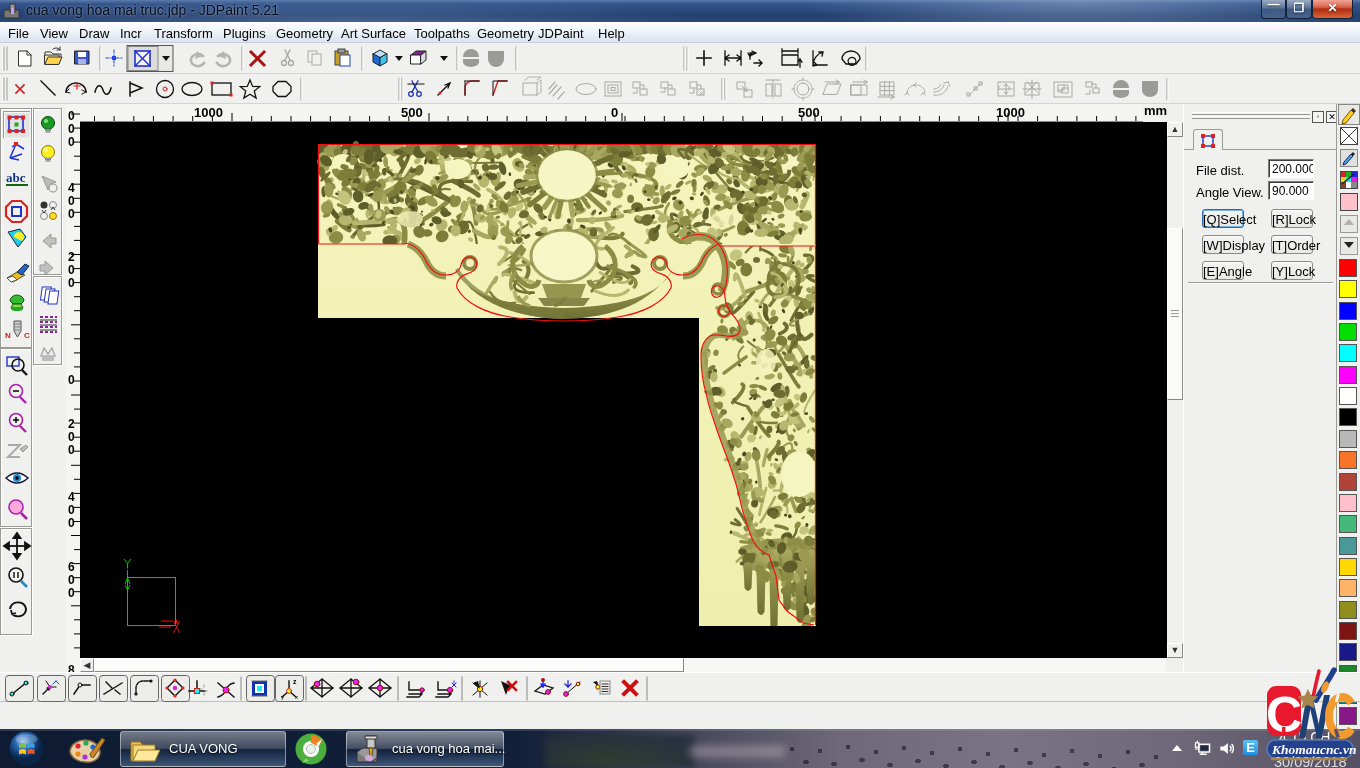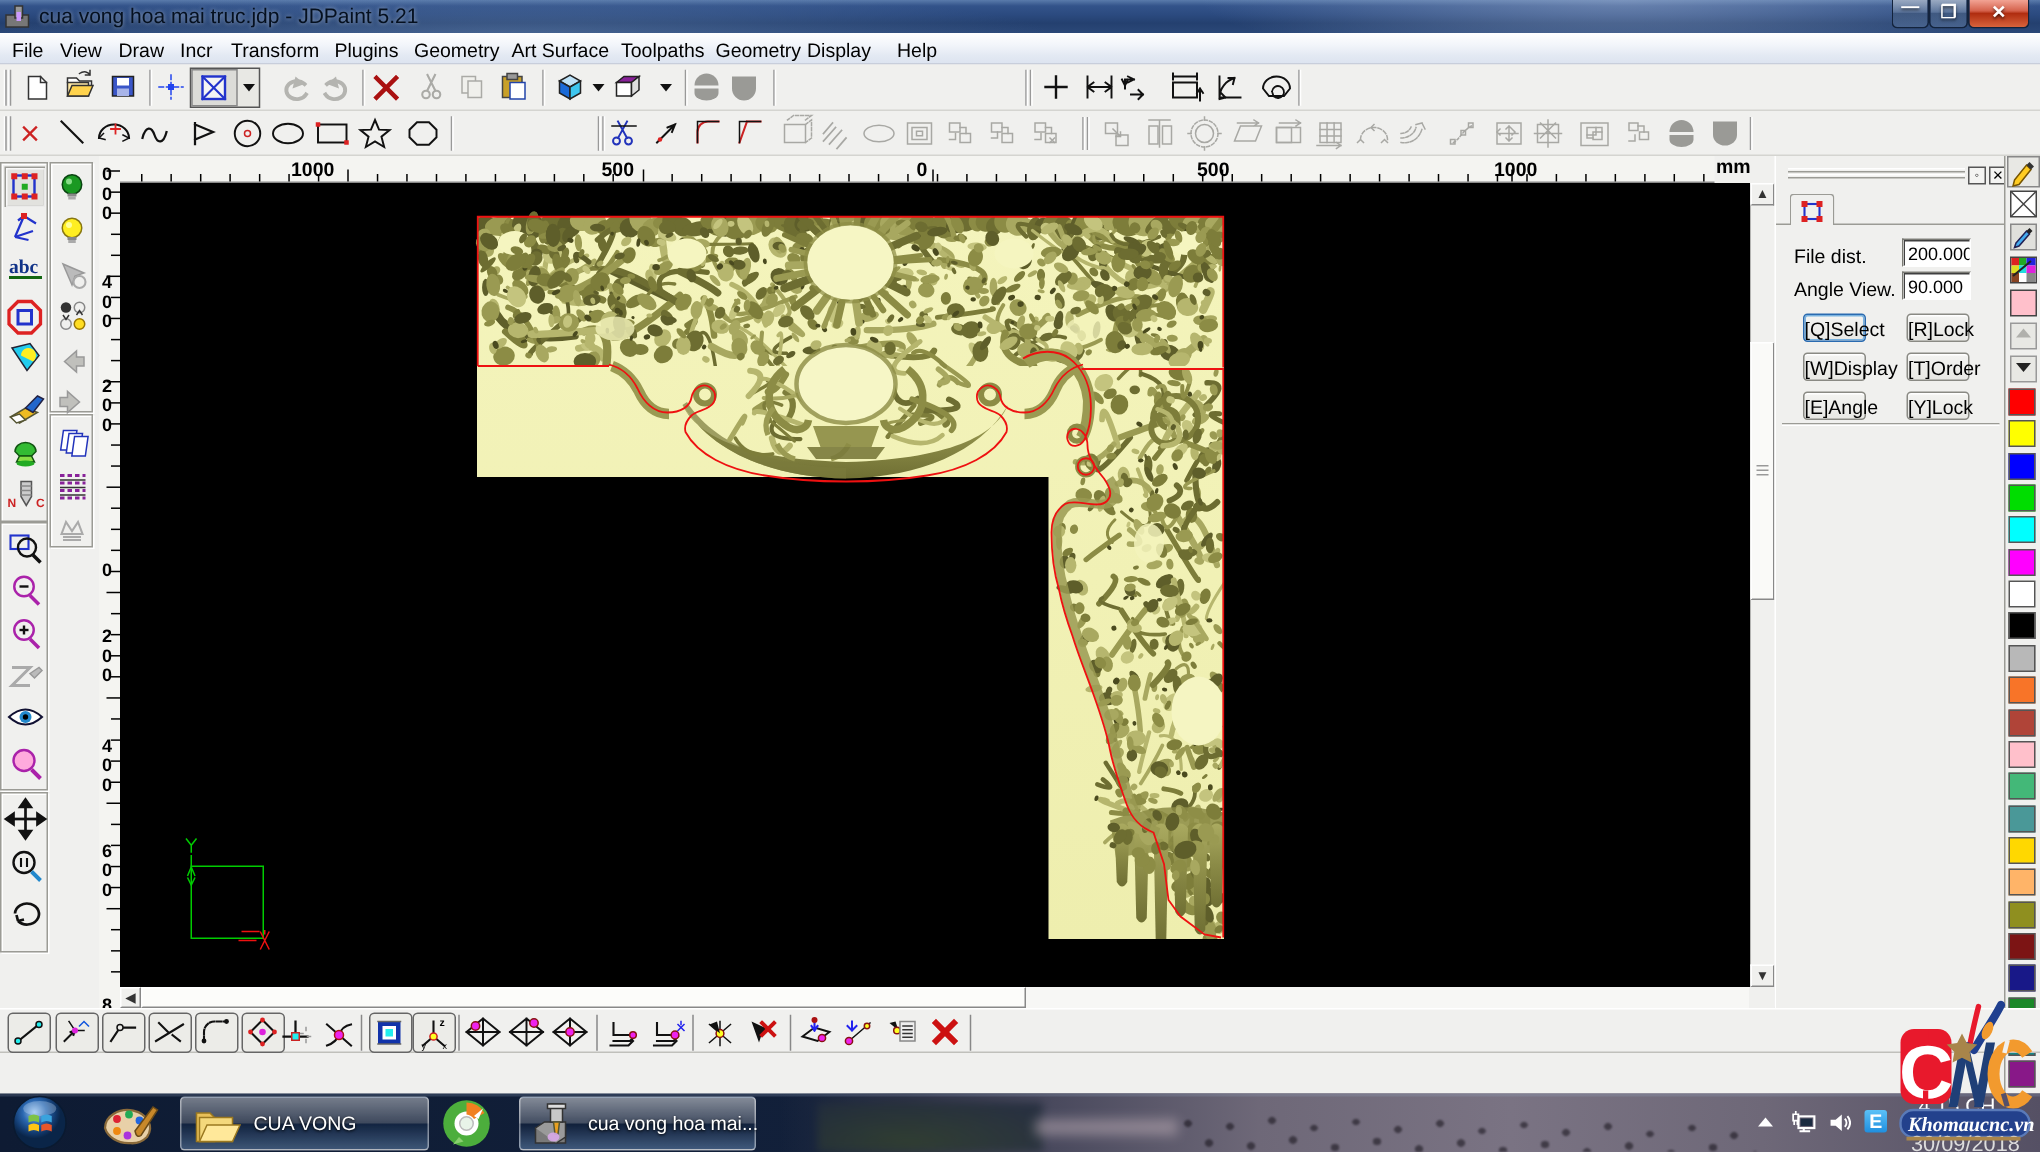--- a/index.html
+++ b/index.html
@@ -79,21 +79,21 @@
     <span style="left:8px">File</span>
       <span style="left:40px">View</span>
       <span style="left:79px">Draw</span>
     <span style="left:120px">Incr</span>
       <span style="left:154px">Transform</span>
       <span style="left:223px">Plugins</span>
     <span style="left:276px">Geometry</span>
       <span style="left:341px">Art Surface</span>
       <span style="left:414px">Toolpaths</span>
     <span style="left:477px">Geometry</span>
-      <span style="left:538px">Display</span>
+      <span style="left:538px">JDPaint</span>
       <span style="left:598px">Help</span>
   </div>
 
   <div class="abs tbar" id="tb1">
   <svg width="1360" height="31" style="position:absolute">
     <g stroke-linecap="square">
 
     <line x1="3" y1="4" x2="3" y2="27" stroke="#fff"></line>
           <line x1="4" y1="4" x2="4" y2="27" stroke="#999"></line>
     <line x1="6" y1="4" x2="6" y2="27" stroke="#fff"></line>

